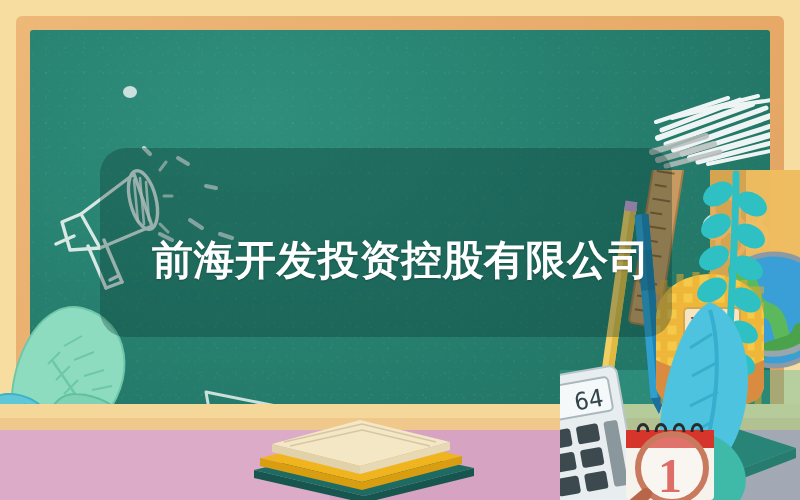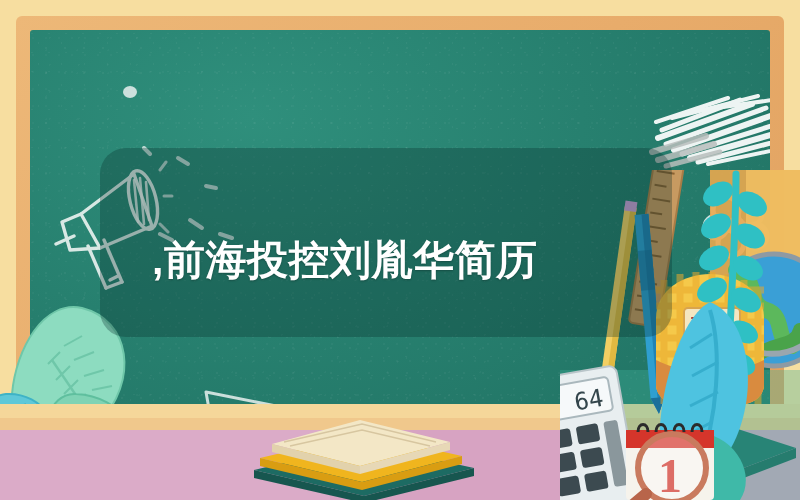--- a/index.html
+++ b/index.html
@@ -405,16 +405,16 @@
 
   <div class="chalk" style="left:120px;top:83px;">
     <svg width="20" height="18" viewBox="0 0 20 18">
       <ellipse cx="10" cy="9" rx="7" ry="6" fill="#e9f0ee" opacity=".85"></ellipse>
     </svg>
   </div>
 
   <div class="title-panel"></div>
 
   <div class="title-text">
-    <span class="t-line">,前海投控刘胤华简历</span>
+    <span class="t-line">前海开发投资控股有限公司</span>
   </div>
 
 </div>
 
 </body></html>

